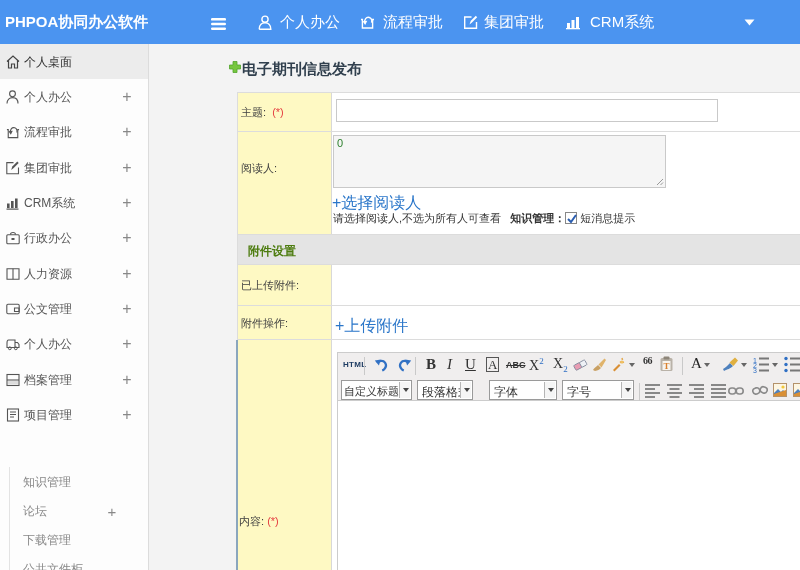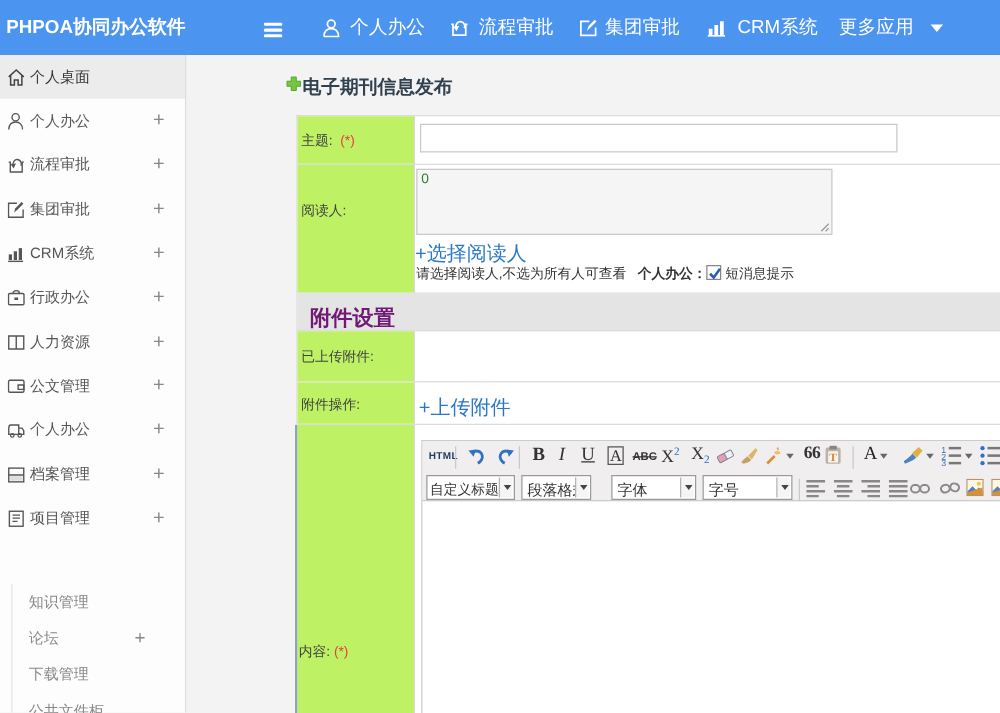--- a/index.html
+++ b/index.html
@@ -11,21 +11,21 @@
 #sidebar { position:absolute; left:0; top:44px; width:149px; height:526px; background:#fdfdfd; border-right:1px solid #dcdcdc; }
 .sitem { position:absolute; left:0; width:148px; height:35px; }
 .sitem .txt { position:absolute; left:24px; top:50%; transform:translateY(-50%); font-size:12px; color:#555; white-space:nowrap; }
 .sitem .pm { position:absolute; left:119px; top:50%; transform:translateY(-50%); font-size:16px; font-weight:400; color:#888; width:16px; text-align:center; }
 .sitem svg { position:absolute; left:6px; top:50%; transform:translateY(-50%); }
 .ssub { position:absolute; left:0; width:148px; height:29px; }
 .ssub .txt { position:absolute; left:23px; top:50%; transform:translateY(-50%); font-size:12px; color:#888; white-space:nowrap; }
 #content { position:absolute; left:150px; top:44px; width:650px; height:526px; background:#f3f3f3; }
 #ftable { position:absolute; left:237px; top:92px; width:745px; background:#fff; border:1px solid #dcdcdc; border-bottom:none; border-right:none; }
 .frow { position:relative; border-bottom:1px solid #dcdcdc; }
-.flabel { position:absolute; left:0; top:0; bottom:0; width:94px; background:#bef264; border-right:1px solid #d8d8d8;text-align:right; }
+.flabel { position:absolute; left:0; top:0; bottom:0; width:94px; background:#fef9c3; border-right:1px solid #d8d8d8;text-align:right; }
 .flabel > span { position:absolute; left:3px; font-size:11px; color:#404040; white-space:nowrap; }
 .red { color:#e53f42; }
 .blue-link { color:#2a76c9; font-size:16px; text-decoration:none; }
 .t1 { position:absolute; top:5px; color:#333; }
 .serif { font-family:"Liberation Serif",serif; }
 .tsep { position:absolute; top:4px; width:1px; height:18px; background:#c9c9c9; }
 .tcaret { position:absolute; width:0; height:0; border-left:3.5px solid transparent; border-right:3.5px solid transparent; border-top:4px solid #666; }
 .tsel { position:absolute; top:27px; height:20px; background:#fff; border:1px solid #9a9a9a; }
 .tsel span { position:absolute; left:4px; top:3px; font-size:12px; color:#333; white-space:nowrap; }
 .tsel i { position:absolute; right:1px; top:1px; width:11px; height:16px; background:#f5f5f5; border-left:1px solid #b5b5b5; }
@@ -61,21 +61,20 @@
   </svg>
   <div class="nav-t" style="left:484px">集团审批</div>
 
   <svg class="abs" style="left:566px;top:15px" width="15" height="15" viewBox="0 0 15 15">
     <rect x="1" y="8" width="3" height="5" fill="#fff"></rect>
     <rect x="5.5" y="5" width="3" height="8" fill="#fff"></rect>
     <rect x="10" y="2" width="3" height="11" fill="#fff"></rect>
     <rect x="0" y="13" width="14" height="1.3" fill="#fff"></rect>
   </svg>
   <div class="nav-t" style="left:590px">CRM系统</div>
-  <div class="nav-t" style="left:671px">更多应用</div>
   <svg class="abs" style="left:744px;top:19px" width="11" height="7" viewBox="0 0 11 7">
     <path d="M0.5 0.5 L10.5 0.5 L5.5 6.5 Z" fill="#fff"></path>
   </svg>
 </div>
 
 <div id="sidebar">
   <div class="sitem" style="top:0;height:35px;background:#ececec">
     <svg width="14" height="14" viewBox="0 0 14 14">
         <path d="M1 6.5 L7 1 L13 6.5 M2.5 5.6 L2.5 13 L5.5 13 L5.5 9 L8.5 9 L8.5 13 L11.5 13 L11.5 5.6" fill="none" stroke="#444" stroke-width="1.2"></path>
       </svg>
@@ -202,27 +201,27 @@
   <div class="frow" style="height:103px">
     <div class="flabel">
         <span style="top:29px">阅读人:</span>
       </div>
     <div style="position:absolute;left:95px;top:3px;width:333px;height:53px;border:1px solid #c9c9c9;background:#f5f5f5;font-size:11px;color:#2b7f2b;padding:1px 3px">0
       <svg style="position:absolute;right:1px;bottom:1px" width="8" height="8" viewBox="0 0 8 8">
           <path d="M7 1 L1 7 M7 4.5 L4.5 7" stroke="#999" stroke-width="1" fill="none"></path>
         </svg>
     </div>
     <div style="position:absolute;left:94px;top:61px"><span class="blue-link">+选择阅读人</span></div>
-    <div style="position:absolute;left:95px;top:79px;font-size:11px;color:#333;white-space:nowrap">请选择阅读人,不选为所有人可查看&nbsp;&nbsp; <b>个人办公：</b><span style="display:inline-block;width:12px;height:12px;background:#fff;border:1px solid #888;vertical-align:-2px;position:relative"><svg style="position:absolute;left:0px;top:0px" width="12" height="12" viewBox="0 0 12 12">
+    <div style="position:absolute;left:95px;top:79px;font-size:11px;color:#333;white-space:nowrap">请选择阅读人,不选为所有人可查看&nbsp;&nbsp; <b>知识管理：</b><span style="display:inline-block;width:12px;height:12px;background:#fff;border:1px solid #888;vertical-align:-2px;position:relative"><svg style="position:absolute;left:0px;top:0px" width="12" height="12" viewBox="0 0 12 12">
             <path d="M2 6 L5 9 L10 2" stroke="#2a5db0" stroke-width="2" fill="none"></path>
           </svg></span> 短消息提示</div>
   </div>
 
   <div class="frow" style="height:30px;background:#e4e4e4">
-    <div style="position:absolute;left:10px;top:8px;font-size:17px;font-weight:bold;color:#701a75">附件设置</div>
+    <div style="position:absolute;left:10px;top:8px;font-size:12px;font-weight:bold;color:#4d7c0f">附件设置</div>
   </div>
 
   <div class="frow" style="height:41px">
     <div class="flabel">
         <span style="top:13px">已上传附件:</span>
       </div>
   </div>
 
   <div class="frow" style="height:34px">
     <div class="flabel">
@@ -266,21 +265,21 @@
         <svg class="abs" style="left:254px;top:4px" width="15" height="15" viewBox="0 0 15 15">
             <path d="M1 13 C3 10 4 10 6 8 L9 11 C7 13 6 13 3 14 Z" fill="#c9a063"></path>
             <path d="M6.5 7.5 L12.5 1.5 L14 3 L9.5 10.5 Z" fill="#e0b36a"></path>
           </svg>
         <svg class="abs" style="left:273px;top:4px" width="15" height="15" viewBox="0 0 15 15">
             <path d="M2 13 L8 7 L9.5 8.5 L3.5 14.5 Z" fill="#d98f35"></path>
             <path d="M9 4.5 L10.5 6 M11 1 L11.5 3 M13 5 L11.5 5.5" stroke="#e3a94f" stroke-width="1.5"></path>
             <circle cx="11" cy="5" r="1.5" fill="#f0c060"></circle>
           </svg>
         <div class="tcaret" style="left:291px;top:10px"></div>
-        <div class="t1 serif" style="left:305px;top:2px;font-size:14px;font-weight:bold;color:#333;letter-spacing:-0.5px">66</div>
+        <div class="t1 serif" style="left:305px;top:2px;font-size:10px;font-weight:bold;color:#333;letter-spacing:-0.5px">66</div>
         <svg class="abs" style="left:321px;top:3px" width="15" height="16" viewBox="0 0 15 16">
             <rect x="1.5" y="2" width="12" height="13" rx="1.5" fill="#b9b2a8"></rect>
             <rect x="4.5" y="0.5" width="6" height="3" rx="1" fill="#8d8579"></rect>
             <rect x="3.5" y="5" width="8" height="9" fill="#f7f4ef"></rect>
             <text x="7.5" y="12.5" font-size="9" font-weight="bold" fill="#d9802e" text-anchor="middle" font-family="Liberation Serif">T</text>
           </svg>
         <div class="tsep" style="left:344px"></div>
         <div class="t1 serif" style="left:353px;top:2px;font-size:15px;color:#222">A</div>
         <div class="tcaret" style="left:366px;top:10px"></div>
         <svg class="abs" style="left:384px;top:4px" width="17" height="15" viewBox="0 0 17 15">

